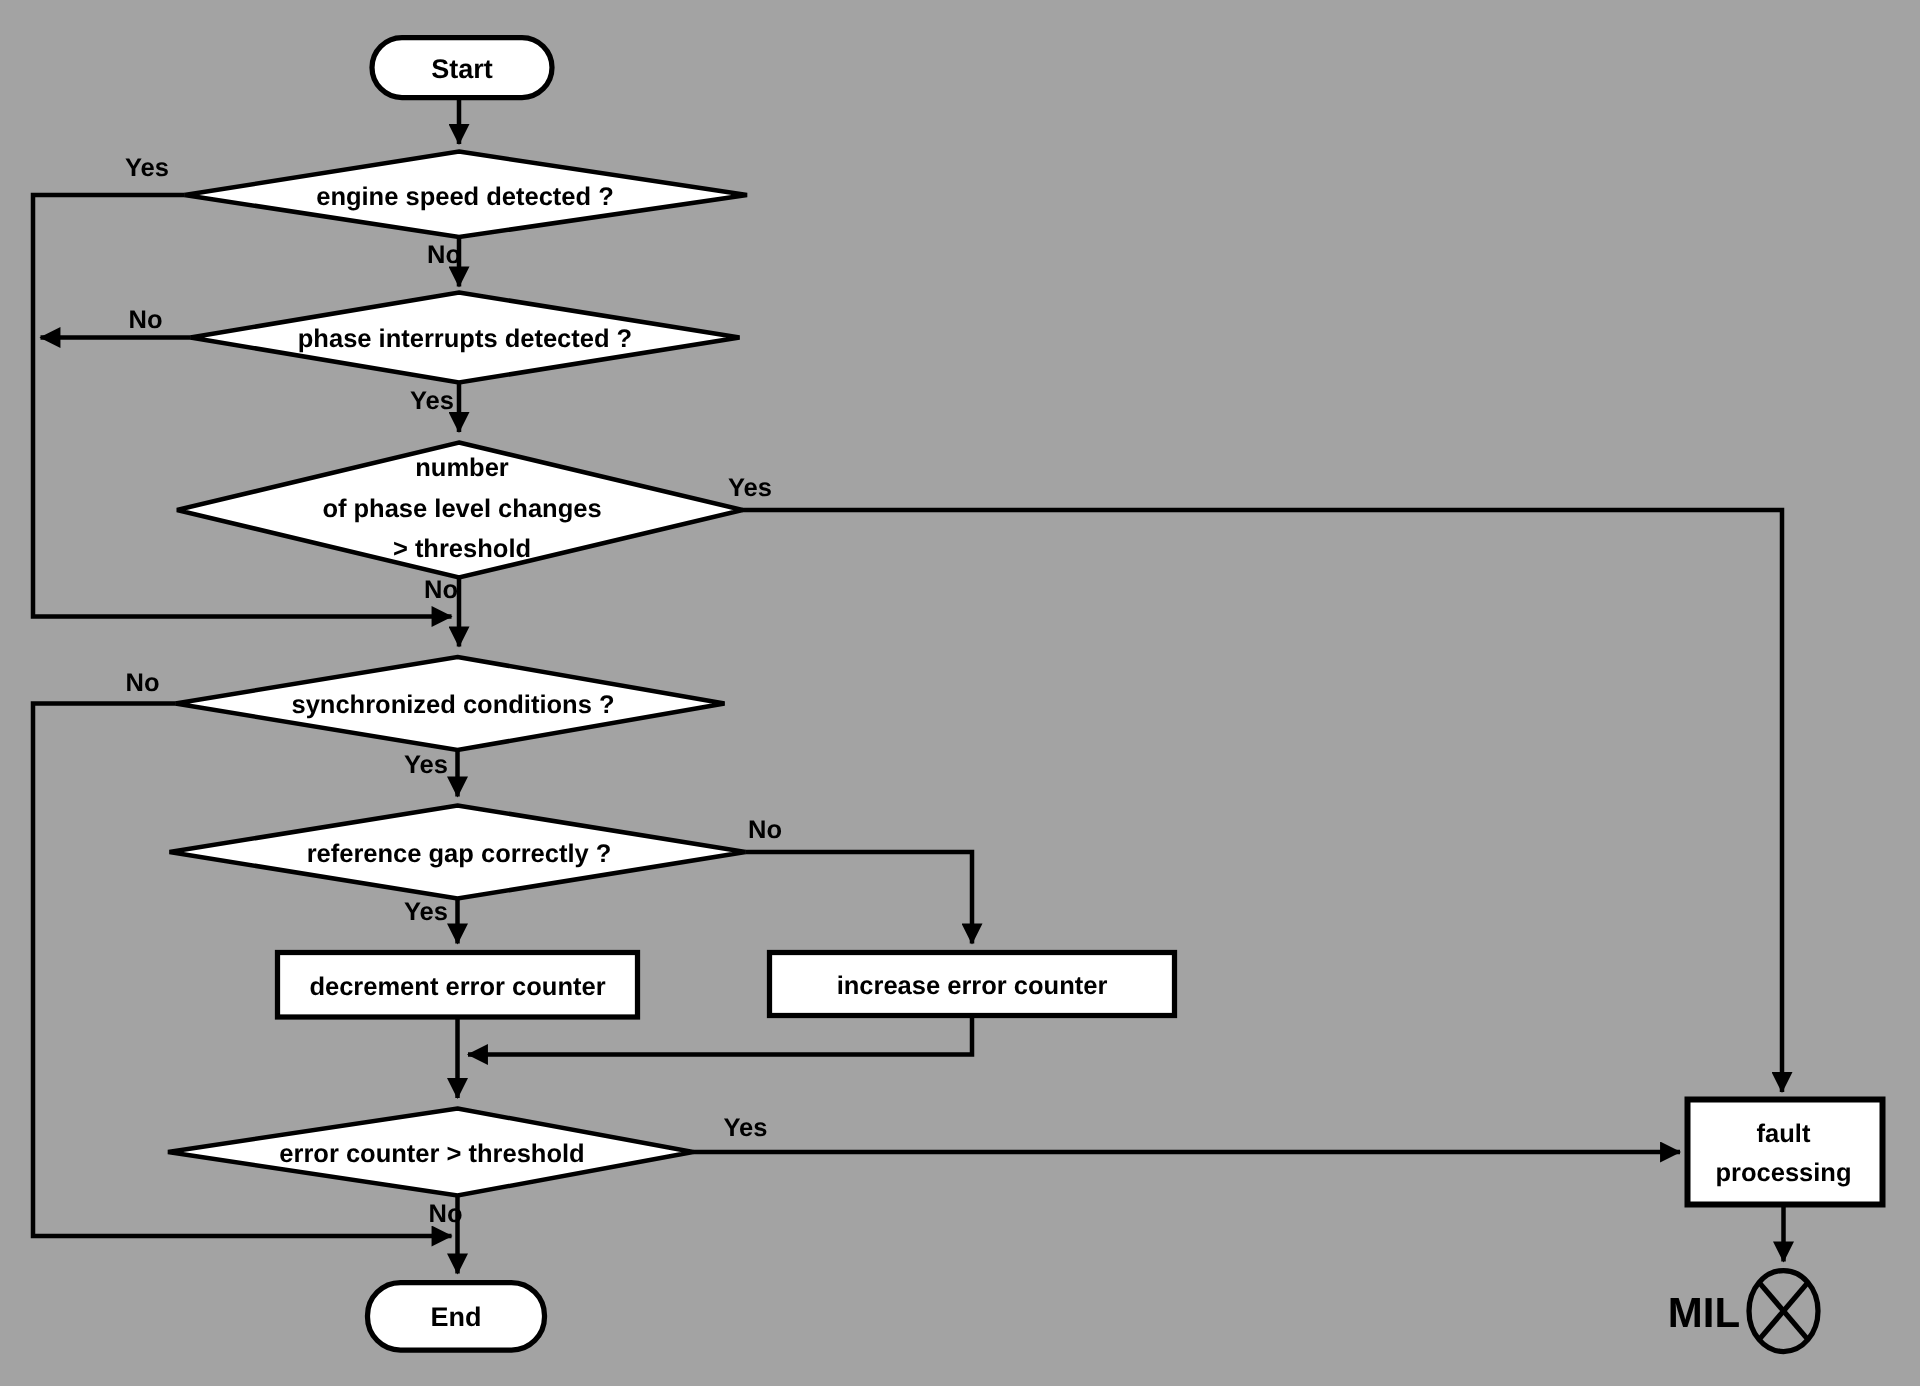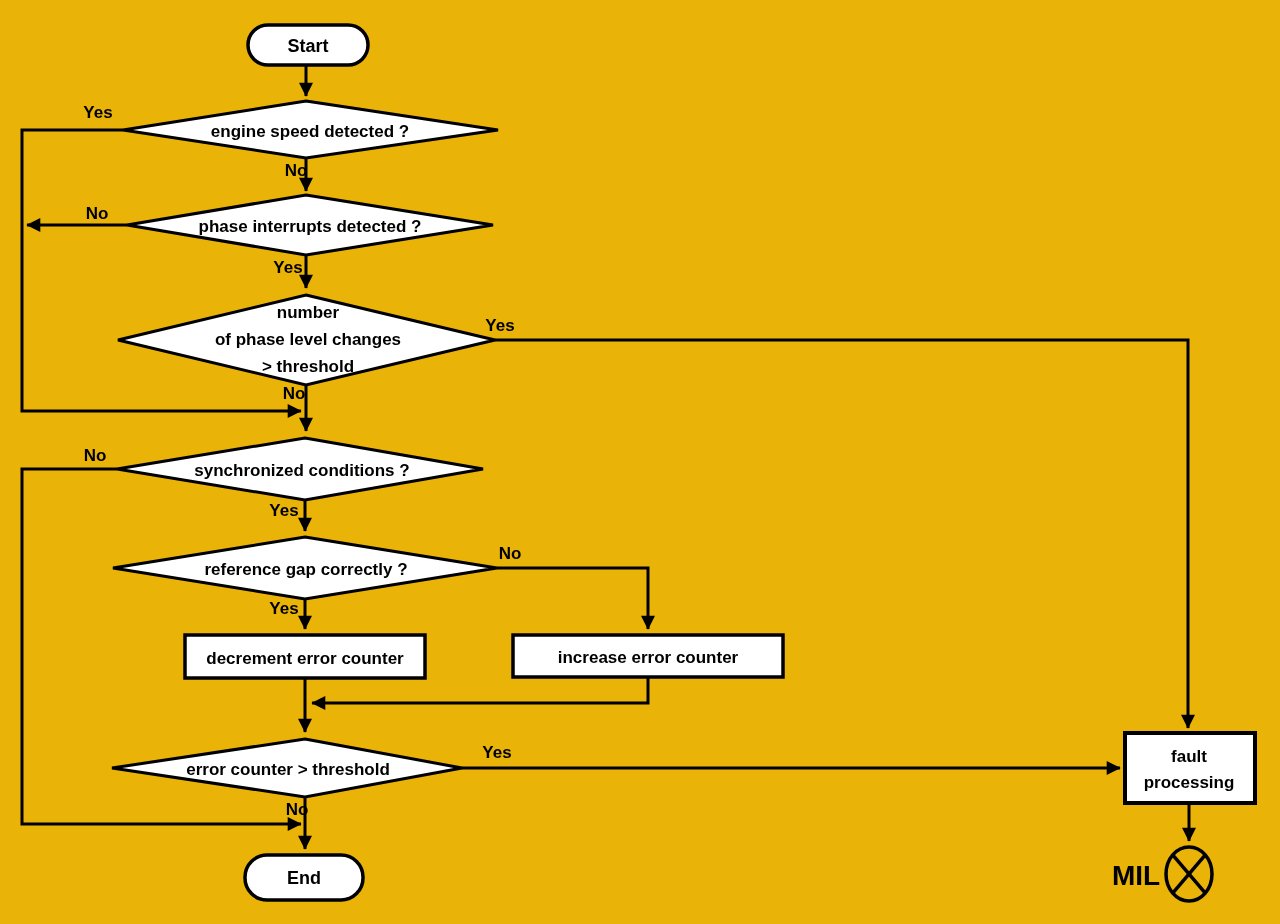--- a/index.html
+++ b/index.html
@@ -4,21 +4,21 @@
 <style>
   html, body {
     margin: 0;
     padding: 0;
     background: #ffffff;
   }
   .page {
     position: relative;
     width: 1280px;
     height: 924px;
-    background: #eab308;
+    background: #a3a3a3;
     overflow: hidden;
   }
   svg { display: block; }
   .edge {
     fill: none;
     stroke: #000000;
     stroke-width: 3;
     stroke-linejoin: miter;
   }
   .shape {

